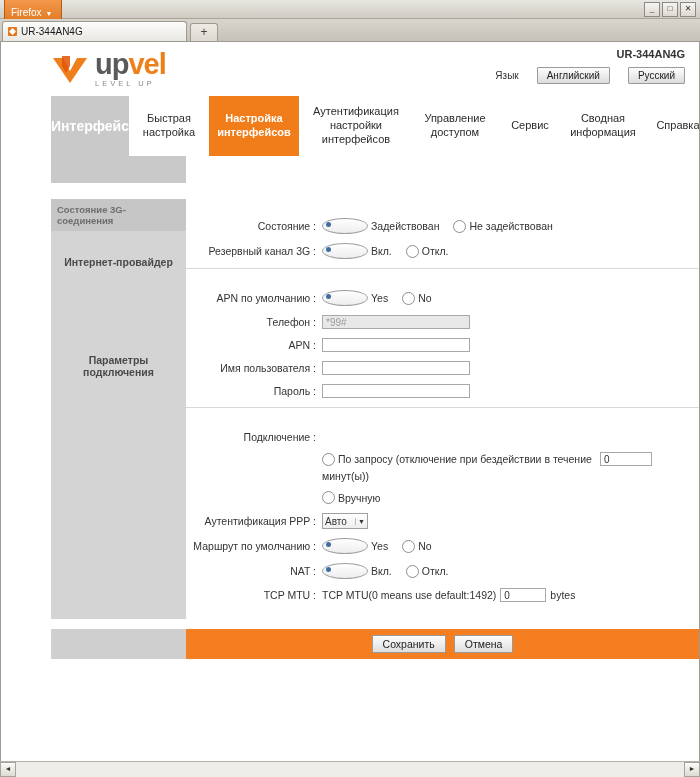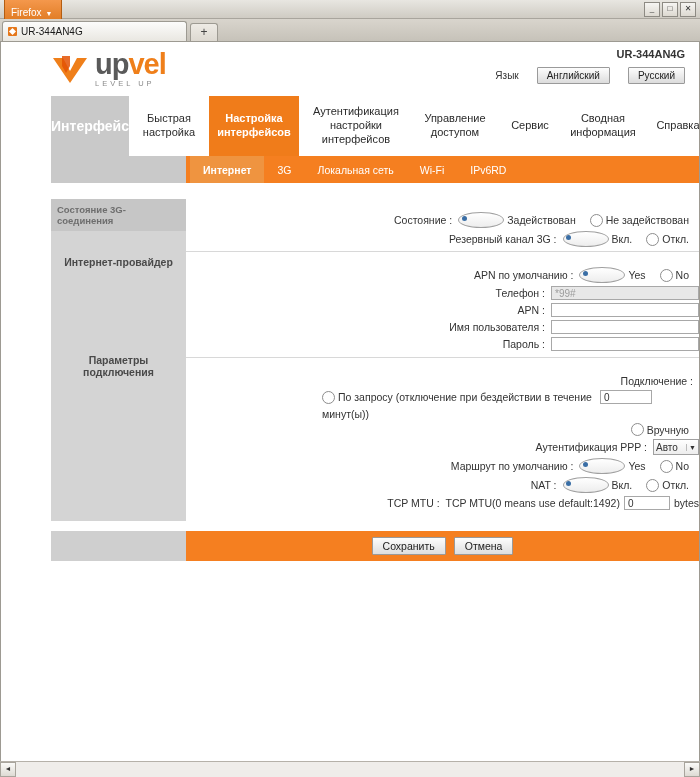--- a/index.html
+++ b/index.html
@@ -313,24 +313,23 @@
   .formblock {
     padding: 10px 0 8px 0;
   }
   .divider {
     border-top: 1px solid #d8d8d8;
     margin: 4px 0 0 0;
   }
   .frow {
     display: flex;
     align-items: center;
-    margin: 3px 0;
+    margin: 9px 0;
     font-size: 10.5px;
     color: #333;
-    justify-content: flex-end;
   }
   .flabel {
     width: 130px;
     text-align: right;
     padding-right: 6px;
     color: #333;
     flex: none;
   }
   .fctrl {
     display: flex;
@@ -483,27 +482,20 @@
           <div class="item" style="width:96px">Аутентификация настройки интерфейсов</div>
           <div class="item" style="width:66px">Управление доступом</div>
           <div class="item" style="width:48px">Сервис</div>
           <div class="item" style="width:62px">Сводная информация</div>
           <div class="item" style="width:52px">Справка</div>
         </div>
       </div>
 
       <div class="subnavwrap">
         <div class="subspacer"></div>
-        <div class="subnav">
-          <div class="sitem active">Интернет</div>
-          <div class="sitem">3G</div>
-          <div class="sitem">Локальная сеть</div>
-          <div class="sitem">Wi-Fi</div>
-          <div class="sitem">IPv6RD</div>
-        </div>
       </div>
 
       <div class="contentwrap">
         <div class="leftcol">
           <div class="section-title">Состояние 3G-соединения</div>
           <div class="grp grp1">Интернет-провайдер</div>
           <div class="grp grp2">Параметры подключения</div>
         </div>
 
         <div class="rightcol">

